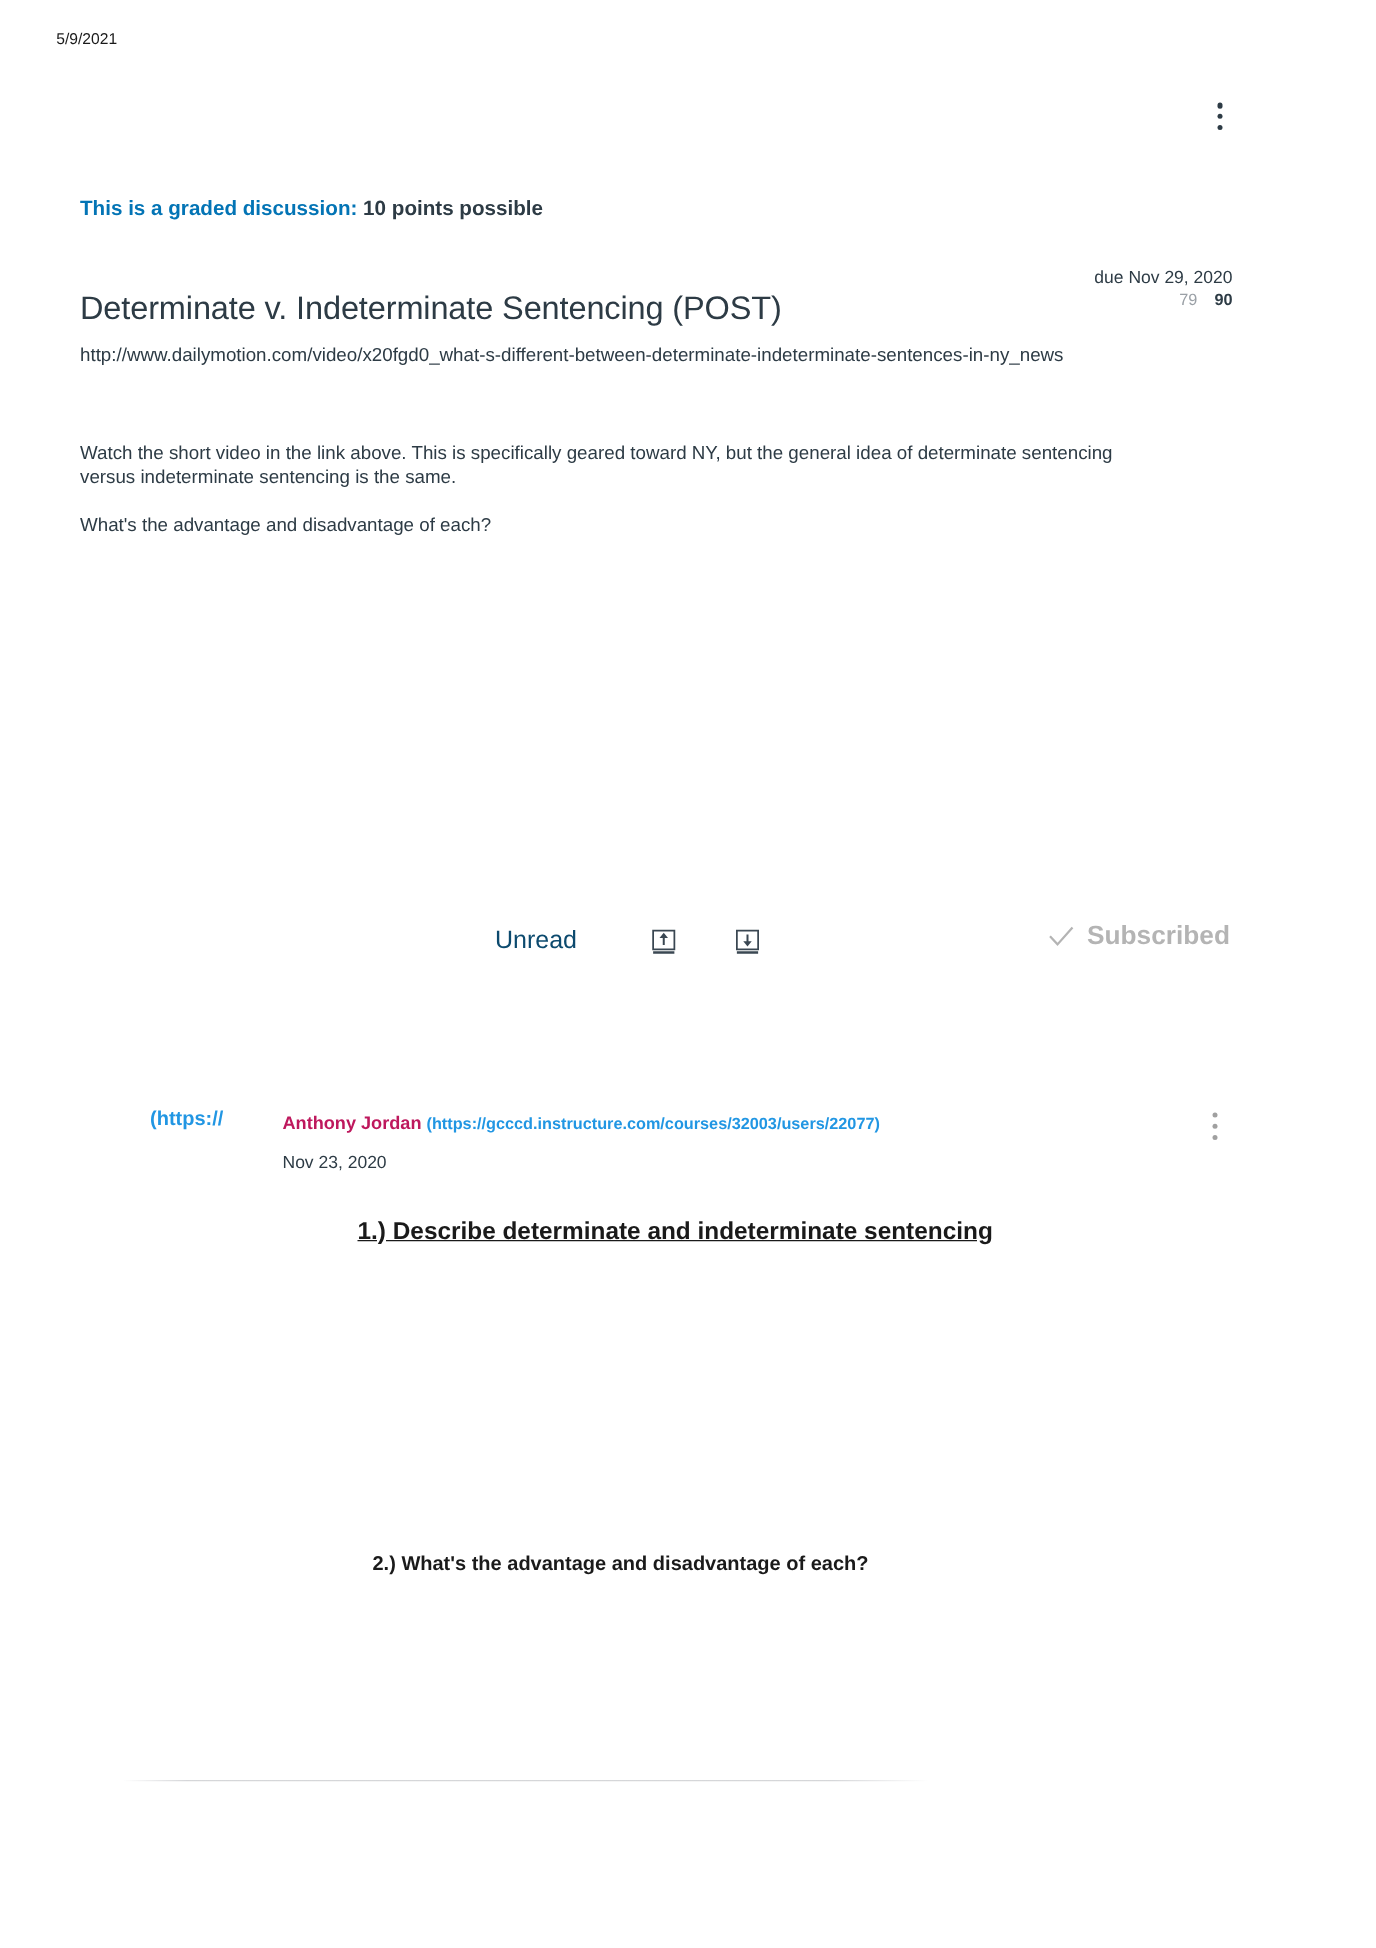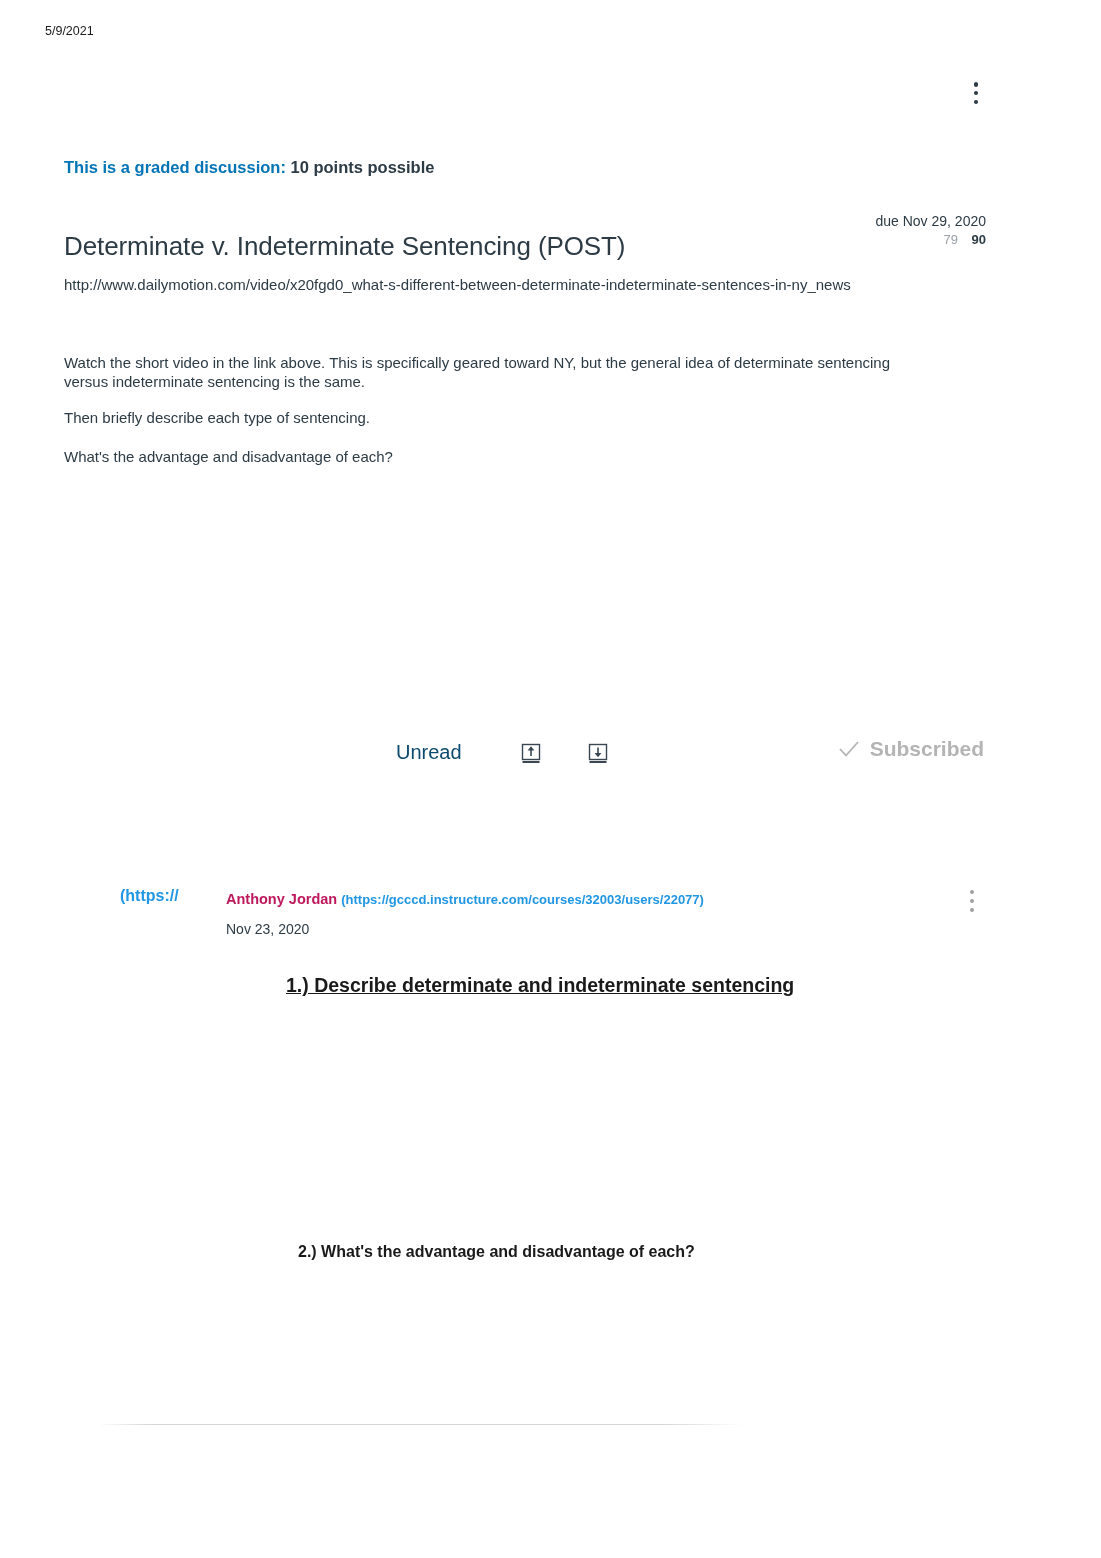--- a/index.html
+++ b/index.html
@@ -308,21 +308,20 @@
 
   <div class="counts">
     <span class="c-unread">79</span>
     <span class="c-total">90</span>
   </div>
 
   <div class="link-url">http://www.dailymotion.com/video/x20fgd0_what-s-different-between-determinate-indeterminate-sentences-in-ny_news</div>
 
   <div class="body-copy">
     <p>Watch the short video in the link above.  This is specifically geared toward NY, but the general idea of determinate sentencing versus indeterminate sentencing is the same.</p>
-    <p>Then briefly describe each type of sentencing.</p>
     <p>What's the advantage and disadvantage of each?</p>
   </div>
 </div>
 
 <div class="toolbar">
 
   <div class="tb-unread">Unread</div>
 
   <div class="tray-btn up">
     <svg width="22" height="22" viewBox="0 0 22 22">

